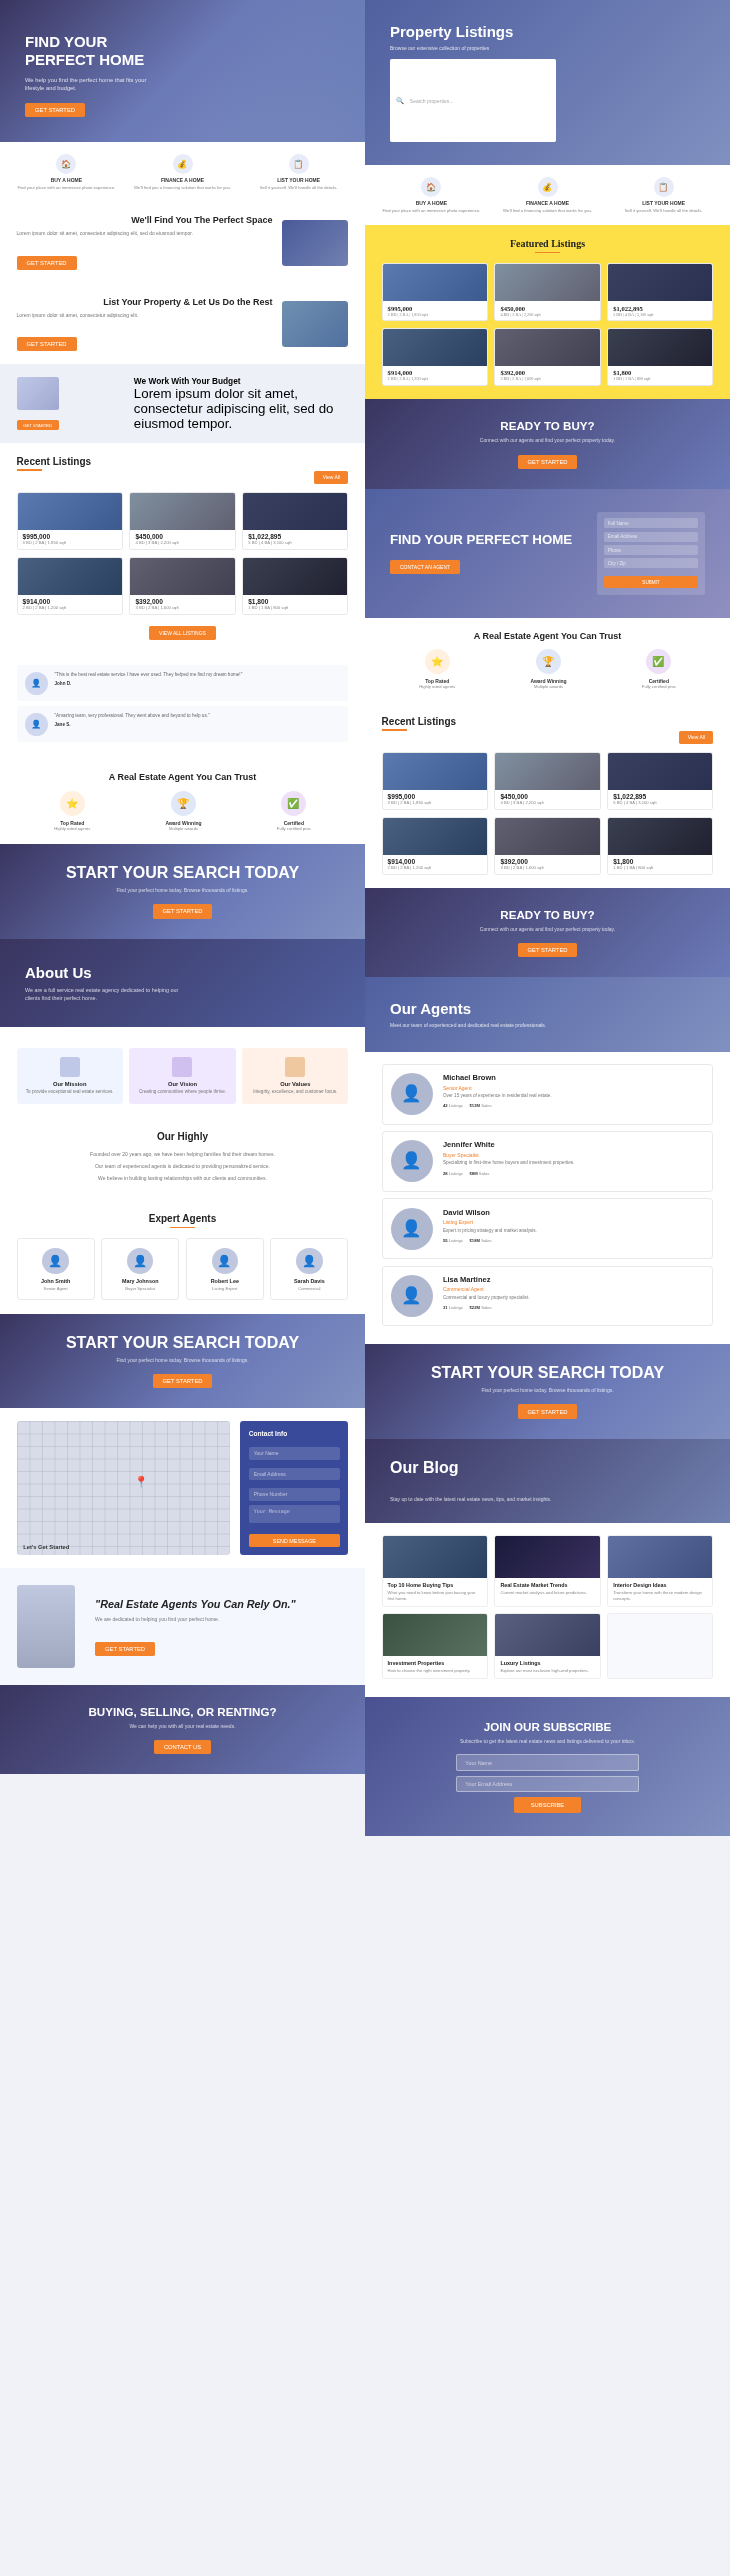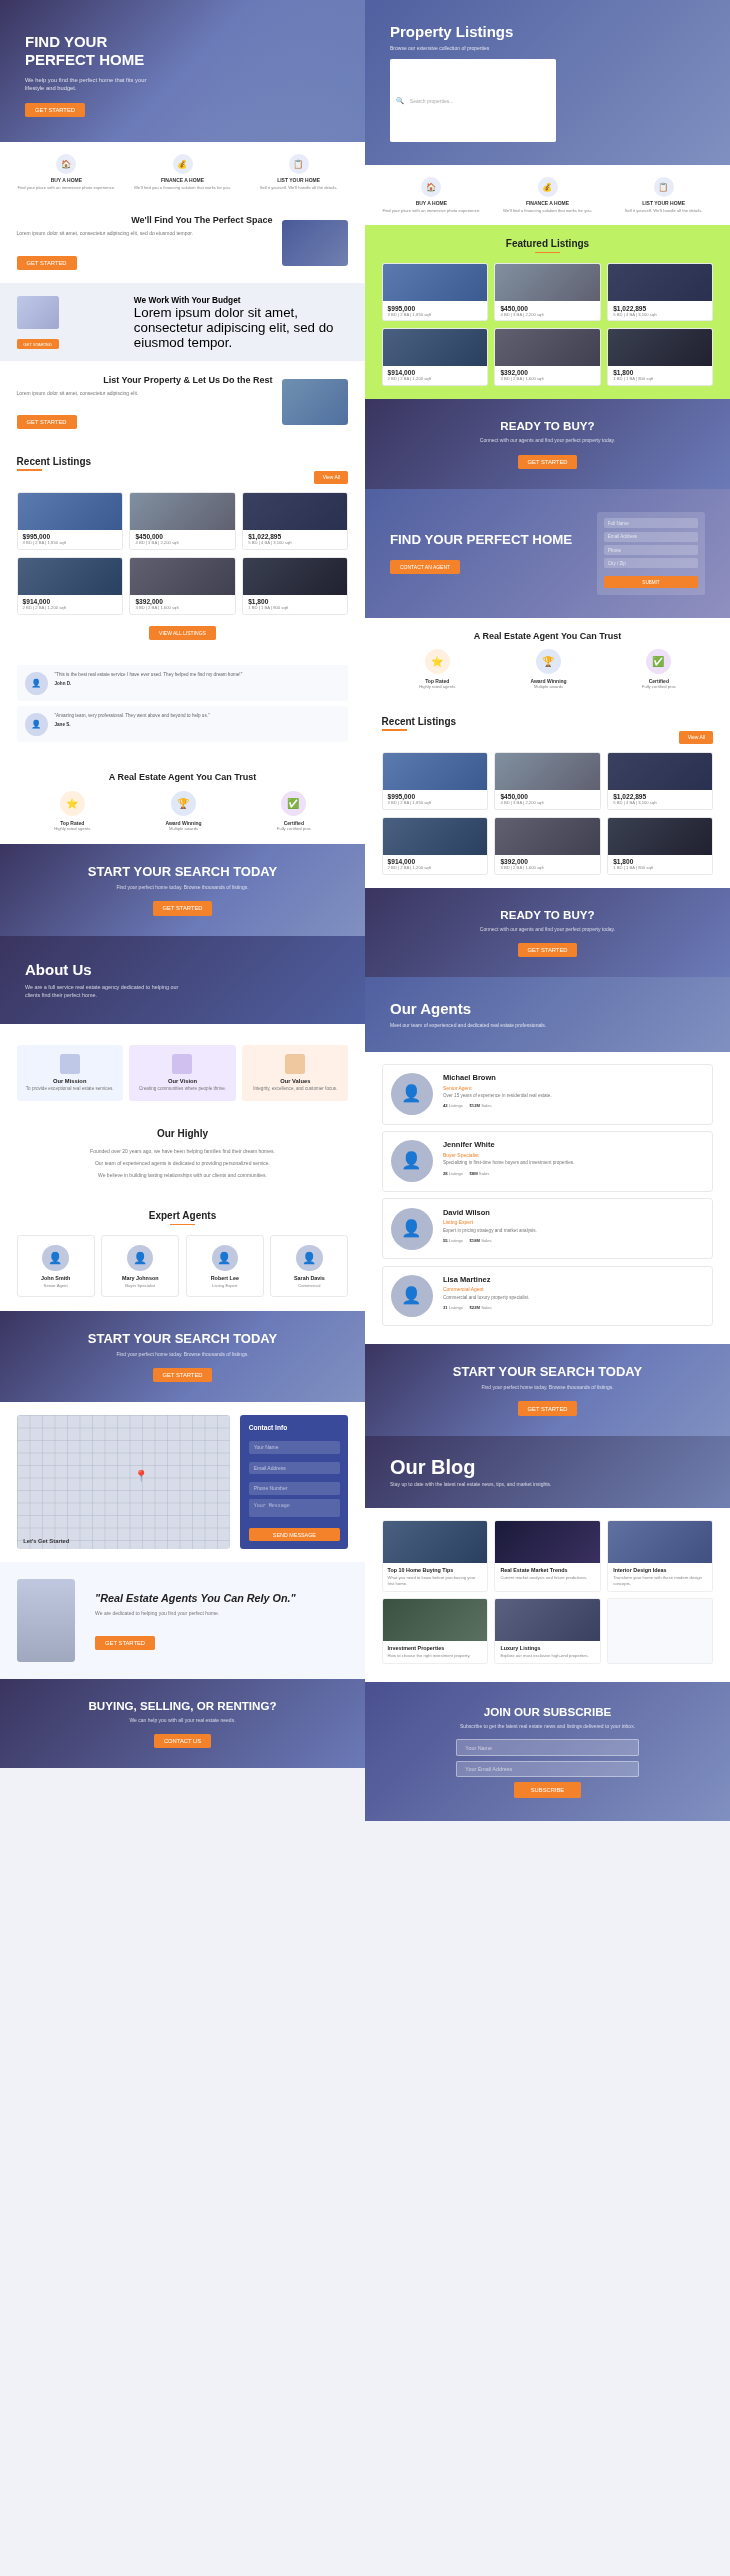--- a/index.html
+++ b/index.html
@@ -258,21 +258,21 @@
     }
 
     
     .cta-banner {
       background: linear-gradient(135deg, #3a3560 0%, #6b7ab8 60%, #8090c0 100%);
       padding: 20px 16.6px;
       text-align: center;
     }
     .cta-banner h2 {
       color: #fff;
-      font-size: 13px;
+      font-size: 16px;
       font-weight: 700;
       margin-bottom: 5px;
     }
     .cta-banner p {
       color: rgba(255,255,255,0.75);
       font-size: 5px;
       margin-bottom: 8.3px;
     }
 
     
@@ -476,22 +476,23 @@
       color: #aaa;
       width: 166px;
       display: flex;
       align-items: center;
       gap: 5px;
     }
     .search-icon-sm { color: #999; font-size: 6.6px; }
 
     
     .featured-section {
-      background: #bef264;
+      background: #fde047;
       padding: 13.3px 16.6px;
+      font-family: Liberation Serif, serif;
     }
 
     
     .ready-banner {
       background: linear-gradient(135deg, #3a3560 0%, #6b7ab8 100%);
       padding: 20px 16.6px;
       text-align: center;
     }
     .ready-banner h2 {
       color: #fff;
@@ -585,23 +586,23 @@
     .agent-stat strong { color: #333; }
 
     
     .blog-hero {
       background: linear-gradient(135deg, #3a3560 0%, #7080b0 100%);
       padding: 20px 25px;
       min-height: 66px;
     }
     .blog-hero h1 {
       color: #fff;
-      font-size: 20px;
+      font-size: 16px;
       font-weight: 800;
-      margin-bottom: 2px;
+      margin-bottom: 19px;
     }
     .blog-hero p {
       color: rgba(255,255,255,0.75);
       font-size: 5px;
       max-width: 166px;
       line-height: 1.5;
     }
 
     .blog-section {
       background: #fff;
@@ -734,40 +735,40 @@
           <h2>We'll Find You The
 Perfect Space</h2>
           <p>Lorem ipsum dolor sit amet, consectetur adipiscing elit, sed do eiusmod tempor.</p>
           <br>
           <button class="btn-orange">GET STARTED</button>
         </div>
         <div class="img-side img-side-blue img-placeholder"></div>
       </div>
     </div>
 
-    <div class="section budget-section">
-      <div class="text-side" style="flex:1;">
-        <div style="width:42px;height:33px;background:linear-gradient(135deg,#c0c8e8,#a0a8d0);border-radius:2.5px;margin-bottom:5px;"></div>
-        <button class="btn-orange" style="font-size:4.2px;padding:2.5px 6.6px;">GET STARTED</button>
-      </div>
-      <div class="text-side" style="flex:2;">
-        <h2 style="font-size:8.3px;">We Work With Your Budget</h2>
-        <p>Lorem ipsum dolor sit amet, consectetur adipiscing elit, sed do eiusmod tempor.</p>
-      </div>
-    </div>
-
     <div class="section content-section">
       <div class="two-col-content">
         <div class="text-side">
           <h2>List Your Property &amp; Let Us Do the Rest</h2>
           <p>Lorem ipsum dolor sit amet, consectetur adipiscing elit.</p>
           <br>
           <button class="btn-orange">GET STARTED</button>
         </div>
         <div class="img-side img-placeholder" style="background:linear-gradient(135deg,#7090b0,#5070a0);"></div>
+      </div>
+    </div>
+
+    <div class="section budget-section">
+      <div class="text-side" style="flex:1;">
+        <div style="width:42px;height:33px;background:linear-gradient(135deg,#c0c8e8,#a0a8d0);border-radius:2.5px;margin-bottom:5px;"></div>
+        <button class="btn-orange" style="font-size:4.2px;padding:2.5px 6.6px;">GET STARTED</button>
+      </div>
+      <div class="text-side" style="flex:2;">
+        <h2 style="font-size:8.3px;">We Work With Your Budget</h2>
+        <p>Lorem ipsum dolor sit amet, consectetur adipiscing elit, sed do eiusmod tempor.</p>
       </div>
     </div>
 
     <div class="section listings-section">
       <div class="section-header-row">
         <div class="section-header" style="text-align:left;">
           <h2>Recent Listings</h2>
           <div class="underline" style="margin:2.5px 0;"></div>
         </div>
         <button class="view-all-btn">View All</button>

